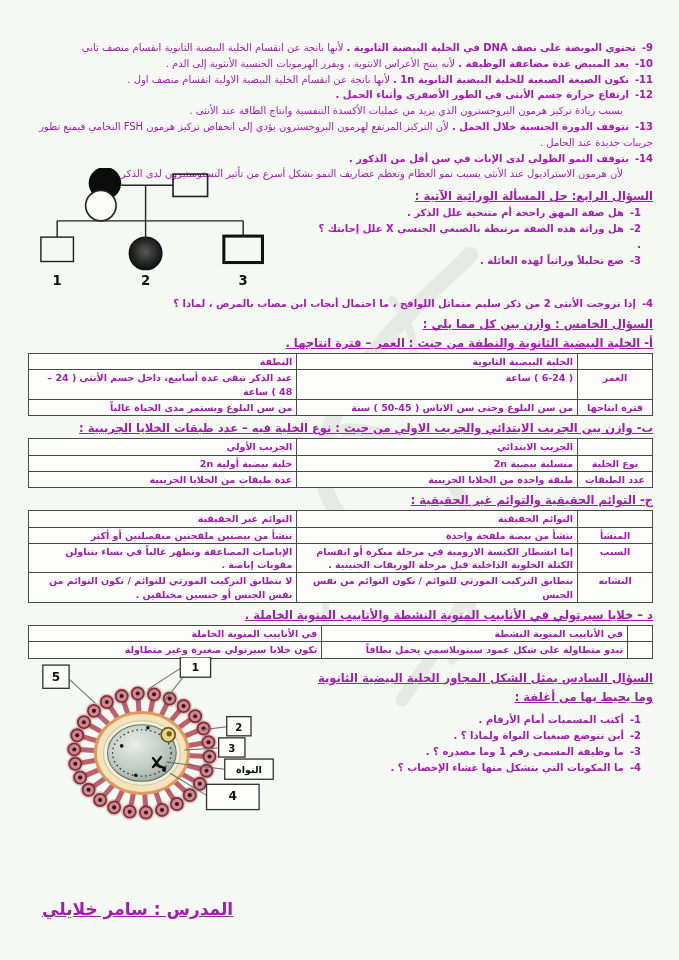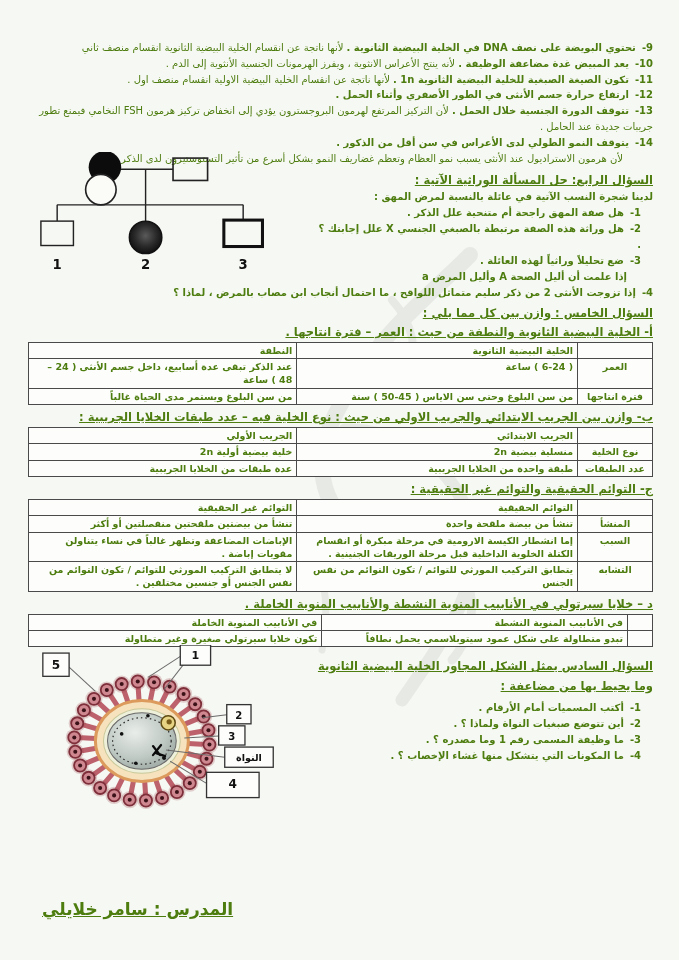--- a/index.html
+++ b/index.html
@@ -1,18 +1,18 @@
 <!DOCTYPE html>
 <html lang="ar" dir="rtl"><head>
 <meta charset="utf-8">
 <style>
   html,body{margin:0;padding:0;background:#e9ebe7;}
   .page{
     position:relative;width:679px;height:960px;margin:0 auto;
-    background:#f6f8f3;overflow:hidden;color:#4d7c0f;
+    background:#f6f8f3;overflow:hidden;color:#a21caf;
     font-family:"DejaVu Sans",sans-serif;direction:rtl;
   }
   .wm{position:absolute;top:0;right:0;z-index:0;pointer-events:none;}
   .content{position:relative;z-index:1;padding:40px 26px 0 28px;}
   .b{font-weight:bold;}
   .num{font-weight:bold;margin-left:6px;white-space:nowrap;}
   .note{font-size:10px;line-height:1.58;}
   .note .body{font-weight:normal;}
   .note .block-body{display:block;padding-right:30px;font-weight:normal;}
   .sec-title{font-weight:bold;text-decoration:underline;font-size:11.5px;margin:5px 0 2px;}
@@ -60,40 +60,39 @@
       <div class="note">
         <span class="num">10-</span><span class="b">يعد المبيض غدة مضاعفة الوظيفة .</span>
         <span class="body">لأنه ينتج الأعراس الانثوية ، ويفرز الهرمونات الجنسية الأنثوية إلى الدم .</span>
       </div>
       <div class="note">
         <span class="num">11-</span><span class="b">تكون الصيغة الصبغية للخلية البيضية الثانوية 1n .</span>
         <span class="body">لأنها ناتجة عن انقسام الخلية البيضية الاولية انقسام منصف اول .</span>
       </div>
       <div class="note">
         <span class="num">12-</span><span class="b">ارتفاع حرارة جسم الأنثى في الطور الأصفري وأثناء الحمل .</span>
+        <span class="block-body">بسبب زيادة تركيز هرمون البروجسترون الذي يزيد من عمليات الأكسدة التنفسية وانتاج الطاقة عند الأنثى .</span>
       </div>
       <div class="note">
         <span class="num">13-</span><span class="b">تتوقف الدورة الجنسية خلال الحمل .</span>
         <span class="body">لأن التركيز المرتفع لهرمون البروجسترون يؤدي إلى انخفاض تركيز هرمون FSH النخامي فيمنع تطور جريبات جديدة عند الحامل .</span>
       </div>
       <div class="note">
-        <span class="num">14-</span><span class="b">يتوقف النمو الطولي لدى الأعراس في سن أقل من الذكور .</span>
+        <span class="num">14-</span><span class="b">يتوقف النمو الطولي لدى الإناث في سن أقل من الذكور .</span>
         <span class="block-body">لأن هرمون الاستراديول عند الأنثى يسبب نمو العظام وتعظم غضاريف النمو بشكل أسرع من تأثير التستوستيرون لدى الذكر .</span>
       </div>
     </section>
 
     <section>
       <div class="q4-row">
         <div class="q4-text">
           <div class="sec-title">السؤال الرابع: حل المسألة الوراثية الآتية :</div>
-          <div class="plain-line">لدينا شجرة النسب الآتية في عائلة بالنسبة لمرض المهق :</div>
           <div class="q-item"><span class="num">1-</span><span>هل صفة المهق راجحة أم متنحية علل الذكر .</span></div>
           <div class="q-item"><span class="num">2-</span><span>هل وراثة هذه الصفة مرتبطة بالصبغي الجنسي X علل إجابتك ؟ .</span></div>
           <div class="q-item"><span class="num">3-</span><span>ضع تحليلاً وراثياً لهذه العائلة .</span></div>
-          <div class="q-item indent2">إذا علمت أن أليل الصحة A وأليل المرض a</div>
         </div>
         <div class="q4-ped">
           <svg width="286" height="124" viewBox="0 0 270 122">
             <defs>
               <radialGradient id="g2" cx="50%" cy="45%" r="60%">
                 <stop offset="0%" stop-color="#5a5a5a"></stop>
                   <stop offset="55%" stop-color="#2a2a2a"></stop>
                   <stop offset="100%" stop-color="#0a0a0a"></stop>
               </radialGradient>
             </defs>
@@ -207,21 +206,21 @@
           <td>تكون خلايا سيرتولي صغيرة وغير متطاولة</td>
         </tr>
       </tbody>
         </table>
     </section>
 
     <section>
       <div class="q6-row">
         <div class="q6-text">
           <div class="q6-title">السؤال السادس  يمثل الشكل المجاور الخلية البيضية الثانوية</div>
-          <div class="q6-title">وما يحيط بها من مضاعفة :</div>
+          <div class="q6-title">وما يحيط بها من أغلفة :</div>
           <div style="height:4px"></div>
           <div class="q-item"><span class="num">1-</span><span>أكتب المسميات أمام الأرقام .</span></div>
           <div class="q-item"><span class="num">2-</span><span>أين تتوضع صبغيات النواة ولماذا ؟ .</span></div>
           <div class="q-item"><span class="num">3-</span><span>ما وظيفة المسمى رقم 1 وما مصدره ؟ .</span></div>
           <div class="q-item"><span class="num">4-</span><span>ما المكونات التي يتشكل منها غشاء الإخصاب ؟ .</span></div>
         </div>
         <div class="q6-diagram">
           <svg width="252" height="192" viewBox="0 0 248 190">
             <defs>
               <radialGradient id="gOo" cx="40%" cy="35%" r="75%">

